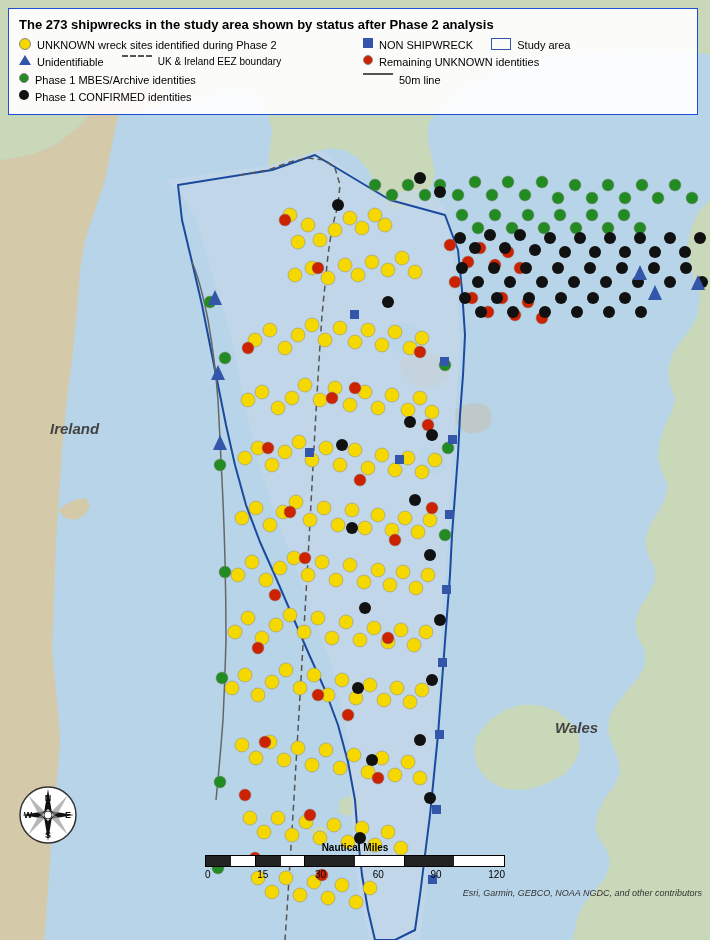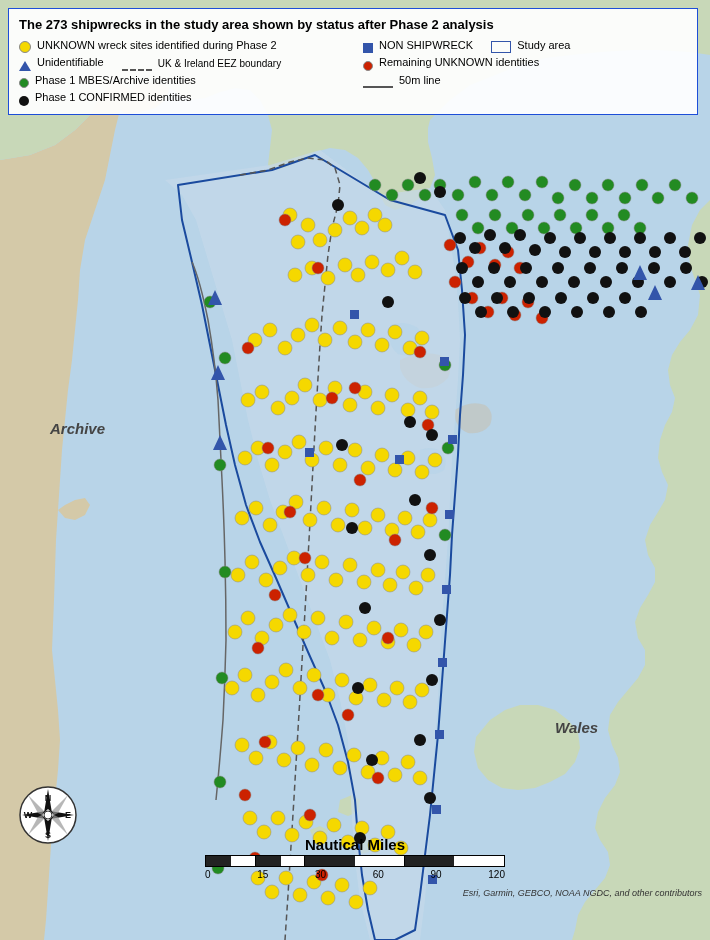--- a/index.html
+++ b/index.html
@@ -47,21 +47,21 @@
     }
 
     .legend-grid {
       display: grid;
       grid-template-columns: 1fr 1fr;
       gap: 2px 20px;
     }
 
     .legend-item {
       display: flex;
-      align-items: flex-end;
+      align-items: flex-start;
       gap: 6px;
       font-size: 11px;
       color: #000;
       line-height: 1.4;
     }
 
     .legend-symbol {
       flex-shrink: 0;
       display: inline-flex;
       align-items: center;
@@ -92,21 +92,21 @@
     #scalebar {
       position: absolute;
       bottom: 60px;
       left: 50%;
       transform: translateX(-50%);
       z-index: 100;
       text-align: center;
     }
 
     #scalebar-label {
-      font-size: 15px;
+      font-size: 10px;
       color: #000;
       margin-bottom: 2px;
       font-weight: bold;
     }
 
     .scale-bar-graphic {
       display: flex;
       height: 12px;
       border: 1px solid #000;
       overflow: hidden;
@@ -617,21 +617,21 @@
       </div>
       <div class="legend-item">
         <span class="legend-symbol">
             <span class="dot-black"></span>
           </span>
         <span>Phase 1 CONFIRMED identities</span>
       </div>
     </div>
   </div>
 
-  <div class="place-label" style="left:50px; top:420px;">Archive</div>
+  <div class="place-label" style="left:50px; top:420px;">Ireland</div>
   <div class="place-label" style="left:555px; top:719px;">Wales</div>
 
   <div id="compass">
     <svg width="60" height="60" viewBox="0 0 60 60" xmlns="http://www.w3.org/2000/svg">
 
       <circle cx="30" cy="30" r="28" fill="white" stroke="#333" stroke-width="1.5"></circle>
 
       <polygon points="30,4 34,28 30,24 26,28" fill="#111"></polygon>
       <polygon points="30,56 34,32 30,36 26,32" fill="#111"></polygon>
       <polygon points="4,30 28,26 24,30 28,34" fill="#111"></polygon>

